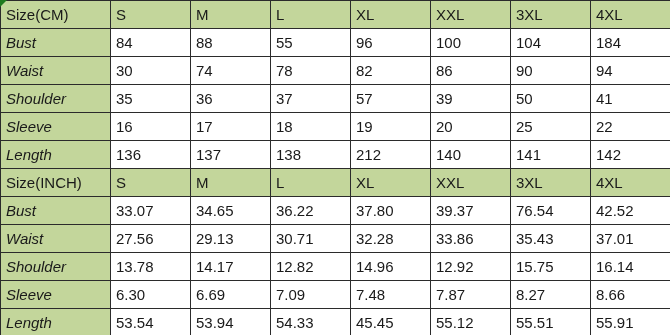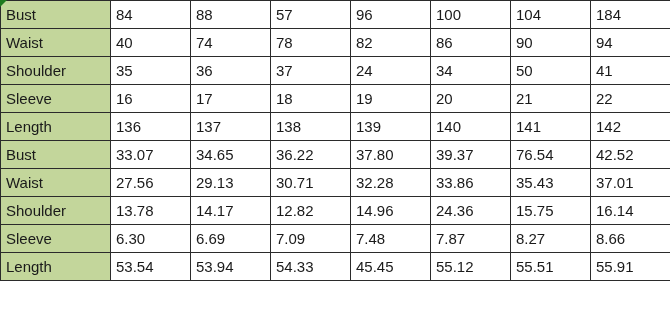--- a/index.html
+++ b/index.html
@@ -49,20 +49,21 @@
   table.size-table tr:first-child td {
     border-top: 1px solid #2b2b2b;
   }
   
   tr.header-row td {
     background: #c3d69b;
   }
   
   tr.body-row td.row-label {
     background: #c3d69b;
+    font-style: italic;
   }
   .corner-marker {
     position: absolute;
     left: 0;
     top: 0;
     width: 0;
     height: 0;
     border-left: 7px solid #1f7a1f;
     border-bottom: 7px solid transparent;
     pointer-events: none;
@@ -78,69 +79,89 @@
       <col class="label-col">
       <col class="data-col">
         <col class="data-col">
         <col class="data-col">
         <col class="data-col">
       <col class="data-col">
         <col class="data-col">
         <col class="data-col">
     </colgroup>
     <tbody>
+        <tr class="header-row">
+          <td class="row-label">Size(CM)</td>
+          <td>S</td>
+          <td>M</td>
+          <td>L</td>
+          <td>XL</td>
+          <td>XXL</td>
+          <td>3XL</td>
+          <td>4XL</td>
+        </tr>
         <tr class="body-row">
           <td class="row-label">Bust</td>
           <td>84</td>
           <td>88</td>
-          <td>57</td>
+          <td>55</td>
           <td>96</td>
           <td>100</td>
           <td>104</td>
           <td>184</td>
         </tr>
         <tr class="body-row">
           <td class="row-label">Waist</td>
-          <td>40</td>
+          <td>30</td>
           <td>74</td>
           <td>78</td>
           <td>82</td>
           <td>86</td>
           <td>90</td>
           <td>94</td>
         </tr>
         <tr class="body-row">
           <td class="row-label">Shoulder</td>
           <td>35</td>
           <td>36</td>
           <td>37</td>
-          <td>24</td>
-          <td>34</td>
+          <td>57</td>
+          <td>39</td>
           <td>50</td>
           <td>41</td>
         </tr>
         <tr class="body-row">
           <td class="row-label">Sleeve</td>
           <td>16</td>
           <td>17</td>
           <td>18</td>
           <td>19</td>
           <td>20</td>
-          <td>21</td>
+          <td>25</td>
           <td>22</td>
         </tr>
         <tr class="body-row">
           <td class="row-label">Length</td>
           <td>136</td>
           <td>137</td>
           <td>138</td>
-          <td>139</td>
+          <td>212</td>
           <td>140</td>
           <td>141</td>
           <td>142</td>
+        </tr>
+        <tr class="header-row">
+          <td class="row-label">Size(INCH)</td>
+          <td>S</td>
+          <td>M</td>
+          <td>L</td>
+          <td>XL</td>
+          <td>XXL</td>
+          <td>3XL</td>
+          <td>4XL</td>
         </tr>
         <tr class="body-row">
           <td class="row-label">Bust</td>
           <td>33.07</td>
           <td>34.65</td>
           <td>36.22</td>
           <td>37.80</td>
           <td>39.37</td>
           <td>76.54</td>
           <td>42.52</td>
@@ -154,21 +175,21 @@
           <td>33.86</td>
           <td>35.43</td>
           <td>37.01</td>
         </tr>
         <tr class="body-row">
           <td class="row-label">Shoulder</td>
           <td>13.78</td>
           <td>14.17</td>
           <td>12.82</td>
           <td>14.96</td>
-          <td>24.36</td>
+          <td>12.92</td>
           <td>15.75</td>
           <td>16.14</td>
         </tr>
         <tr class="body-row">
           <td class="row-label">Sleeve</td>
           <td>6.30</td>
           <td>6.69</td>
           <td>7.09</td>
           <td>7.48</td>
           <td>7.87</td>

